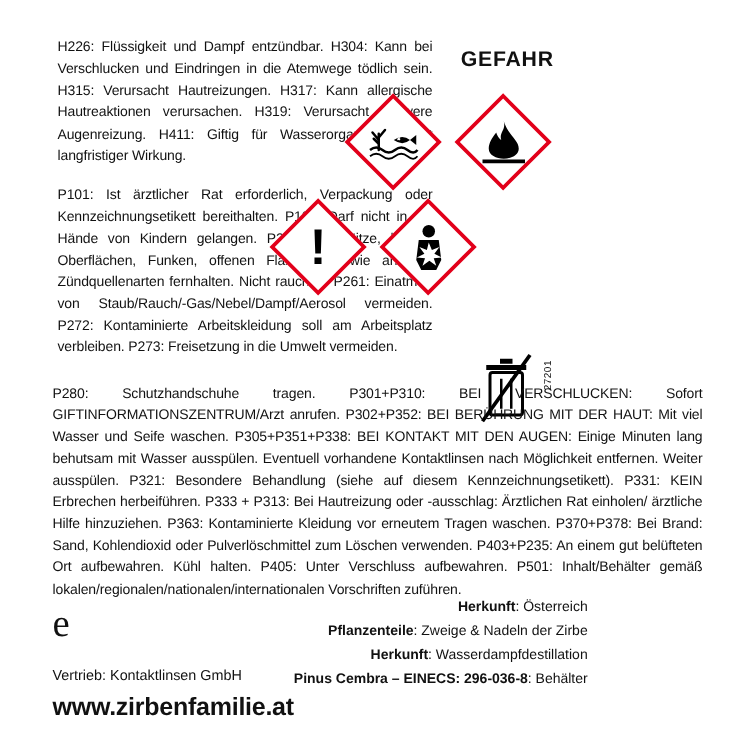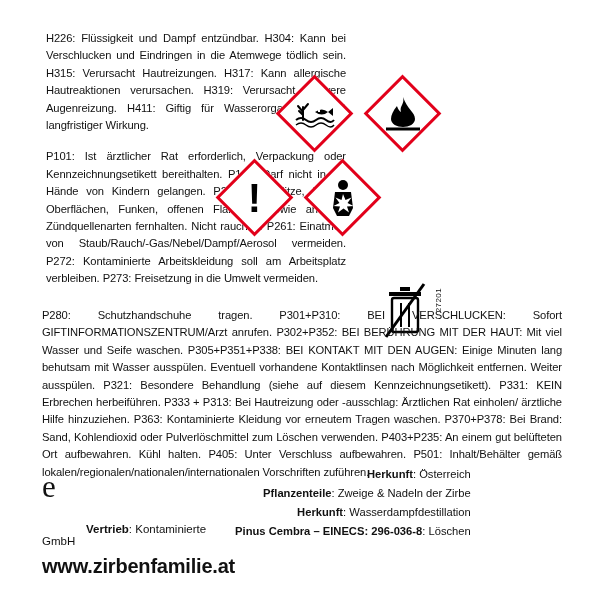--- a/index.html
+++ b/index.html
@@ -148,21 +148,21 @@
   }
   .volume .emark {
     font-family: "Liberation Serif", serif;
     font-weight: normal;
     font-size: 31px;
   }
   .vendor {
     margin-top: 18px;
     font-size: 11.5px;
   }
-  .vendor .lbl { font-weight: bold; margin-left: 44px; }
+  .vendor .lbl { font-weight: normal; }
   .website {
     margin-top: 8px;
     font-size: 20px;
     font-weight: bold;
     letter-spacing: -0.2px;
   }
   .bottom-right {
     text-align: right;
     font-size: 11.2px;
     line-height: 19px;
@@ -176,20 +176,21 @@
 
 <div class="label">
 
   <div class="top">
 
     <div class="hazard-text">
       <p>H226: Flüssigkeit und Dampf entzündbar. H304: Kann bei Verschlucken und Eindringen in die Atemwege tödlich sein. H315: Verursacht Hautreizungen. H317: Kann allergische Hautreaktionen verursachen. H319: Verursacht schwere Augenreizung. H411: Giftig für Wasserorganismen, mit langfristiger Wirkung.</p>
       <p class="second">P101: Ist ärztlicher Rat erforderlich, Verpackung oder Kennzeichnungsetikett bereithalten. P102: Darf nicht in die Hände von Kindern gelangen. P210: Von Hitze, heißen Oberflächen, Funken, offenen Flammen sowie anderen Zündquellenarten fernhalten. Nicht rauchen. P261: Einatmen von Staub/Rauch/-Gas/Nebel/Dampf/Aerosol vermeiden. P272: Kontaminierte Arbeitskleidung soll am Arbeitsplatz verbleiben. P273: Freisetzung in die Umwelt vermeiden.</p>
     </div>
 
+    <div class="signal-word">GEFAHR</div>
 
     <div class="pictos">
       <div class="picto-row r1">
 
         <div class="picto">
           <div class="inner">
             <svg width="42" height="42" viewBox="0 0 42 42">
 
               <path d="M2 27 q5 -4 10 0 q5 4 10 0 q5 -4 10 0 q5 4 8 0" stroke="#000" stroke-width="2" fill="none"></path>
               <path d="M2 32 q5 -4 10 0 q5 4 10 0 q5 -4 10 0 q5 4 8 0" stroke="#000" stroke-width="1.4" fill="none"></path>
@@ -254,35 +255,35 @@
 
   <div class="precaution">P280: Schutzhandschuhe tragen. P301+P310: BEI VERSCHLUCKEN: Sofort GIFTINFORMATIONSZENTRUM/Arzt anrufen. P302+P352: BEI BERÜHRUNG MIT DER HAUT: Mit viel Wasser und Seife waschen. P305+P351+P338: BEI KONTAKT MIT DEN AUGEN: Einige Minuten lang behutsam mit Wasser ausspülen. Eventuell vorhandene Kontaktlinsen nach Möglichkeit entfernen. Weiter ausspülen. P321: Besondere Behandlung (siehe auf diesem Kennzeichnungsetikett). P331: KEIN Erbrechen herbeiführen. P333 + P313: Bei Hautreizung oder -ausschlag: Ärztlichen Rat einholen/ ärztliche Hilfe hinzuziehen. P363: Kontaminierte Kleidung vor erneutem Tragen waschen. P370+P378: Bei Brand: Sand, Kohlendioxid oder Pulverlöschmittel zum Löschen verwenden. P403+P235: An einem gut belüfteten Ort aufbewahren. Kühl halten. P405: Unter Verschluss aufbewahren. P501: Inhalt/Behälter gemäß lokalen/regionalen/nationalen/internationalen Vorschriften zuführen.</div>
 
   <div class="bottom">
 
     <div class="bottom-left">
       <div class="volume">
         <span class="emark">e</span>
       </div>
       <div class="vendor">
-        <span class="lbl">Vertrieb</span><span>: </span><span>Kontaminierte GmbH</span>
+        <span class="lbl">Vertrieb</span><span>: </span><span>Kontaktlinsen GmbH</span>
       </div>
       <div class="website">www.zirbenfamilie.at</div>
     </div>
 
     <div class="bottom-right">
       <div class="row">
         <span class="lbl">Herkunft</span><span>: </span><span>Österreich</span>
       </div>
       <div class="row">
         <span class="lbl">Pflanzenteile</span><span>: </span><span>Zweige &amp; Nadeln der Zirbe</span>
       </div>
       <div class="row">
         <span class="lbl">Herkunft</span><span>: </span><span>Wasserdampfdestillation</span>
       </div>
       <div class="row">
-        <span class="lbl">Pinus Cembra – EINECS: 296-036-8</span><span>: </span><span>Löschen</span>
+        <span class="lbl">Pinus Cembra – EINECS: 296-036-8</span><span>: </span><span>Behälter</span>
       </div>
     </div>
 
   </div>
 
 </div>
 
 </body></html>

